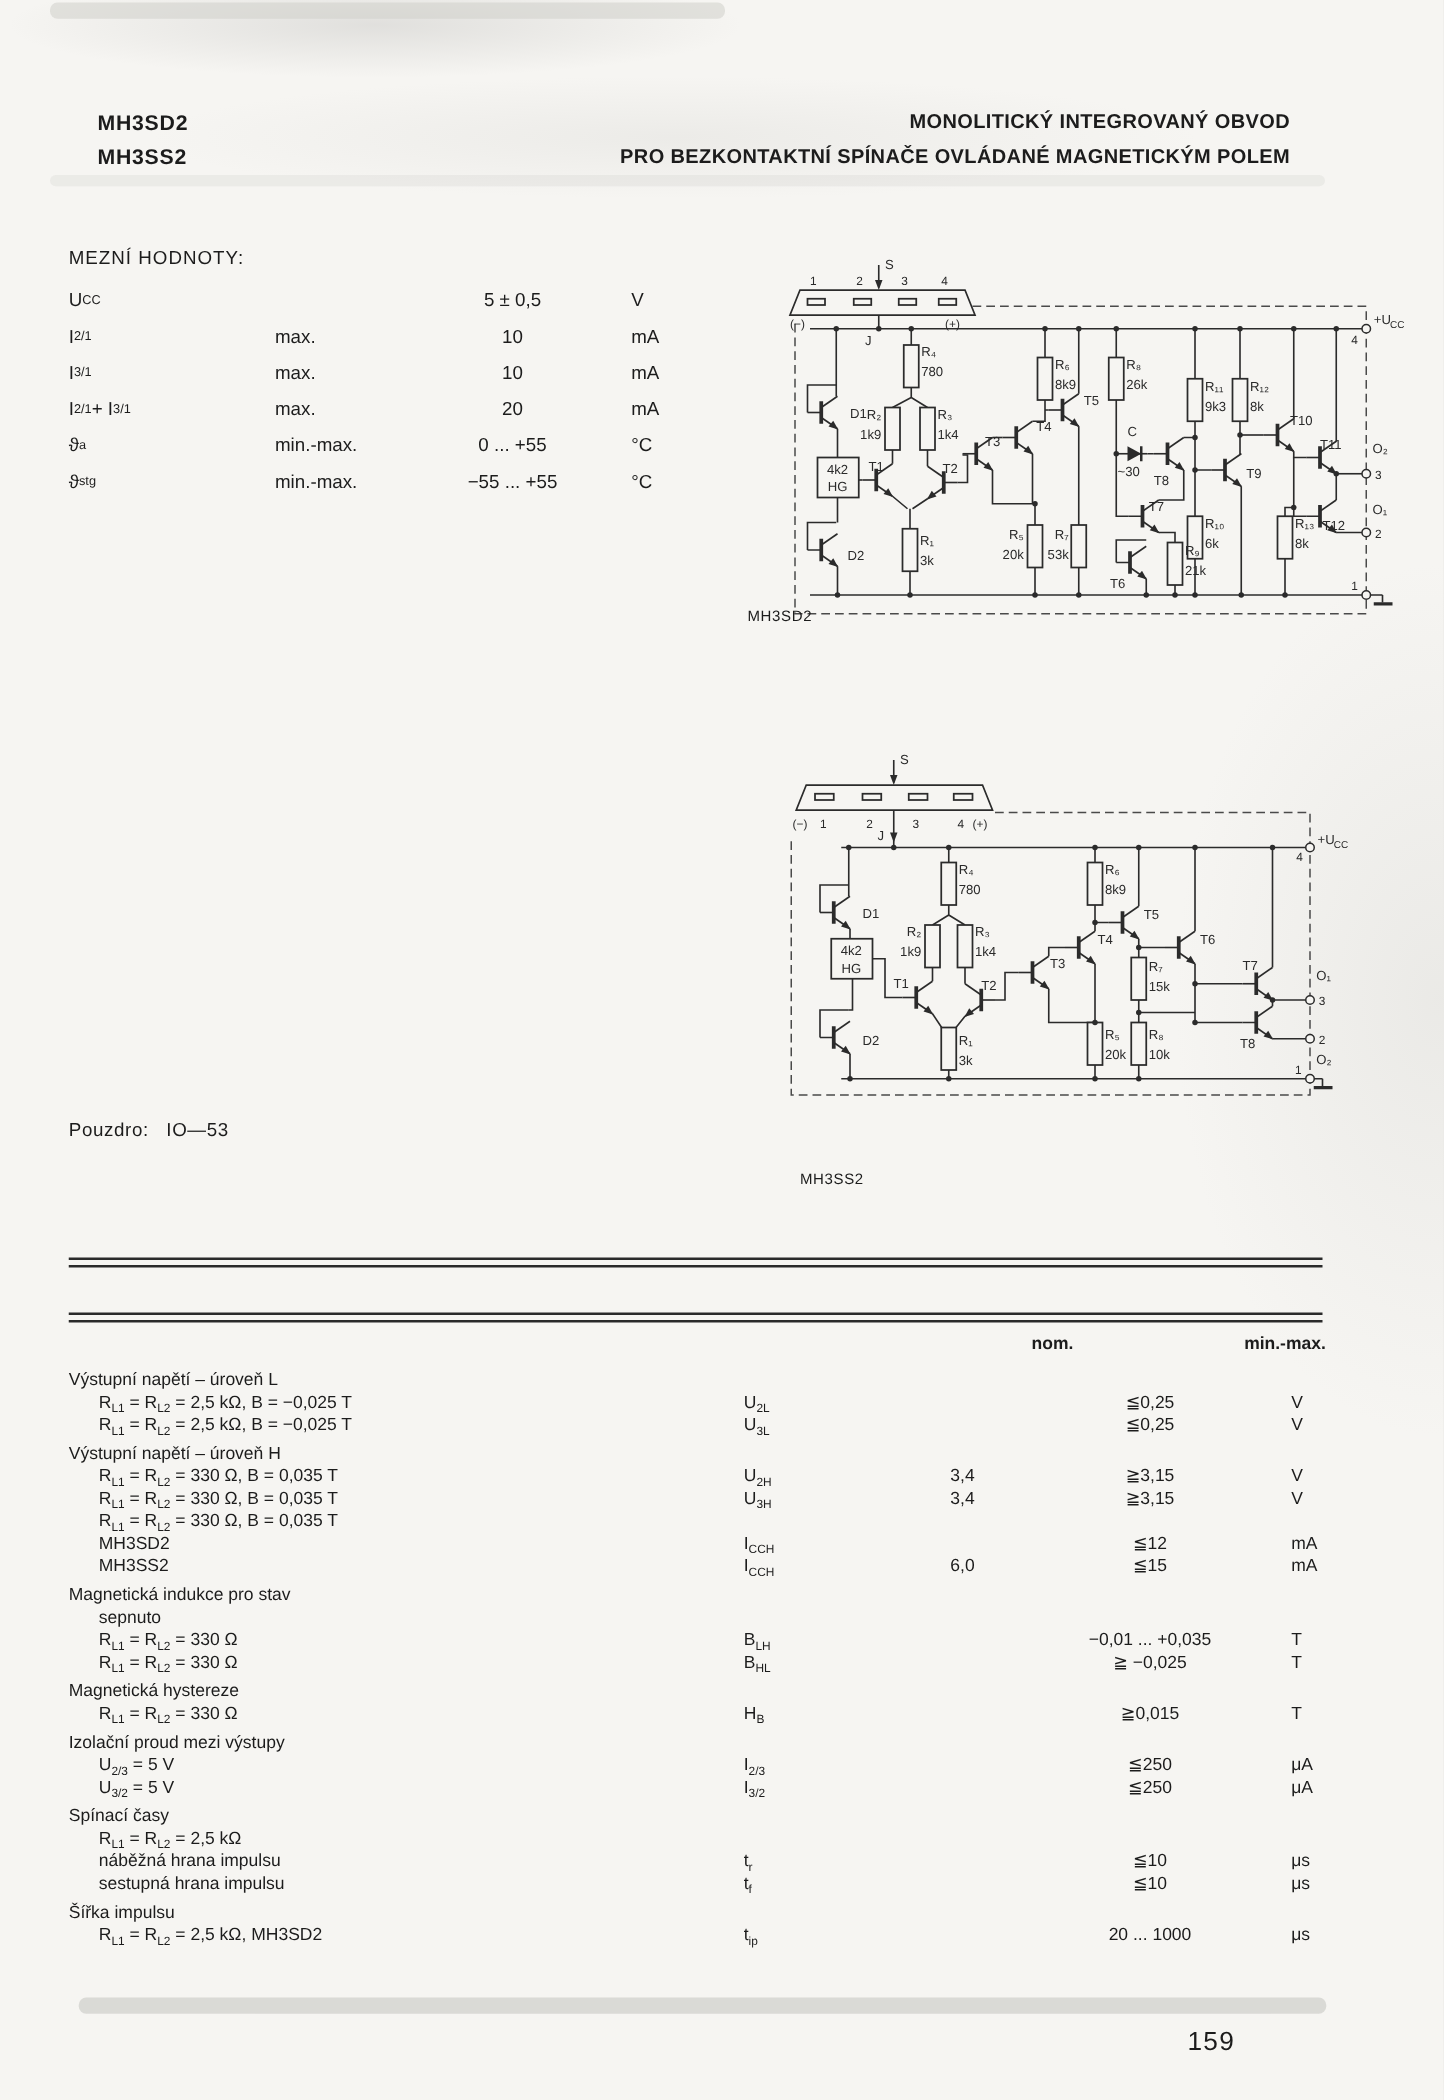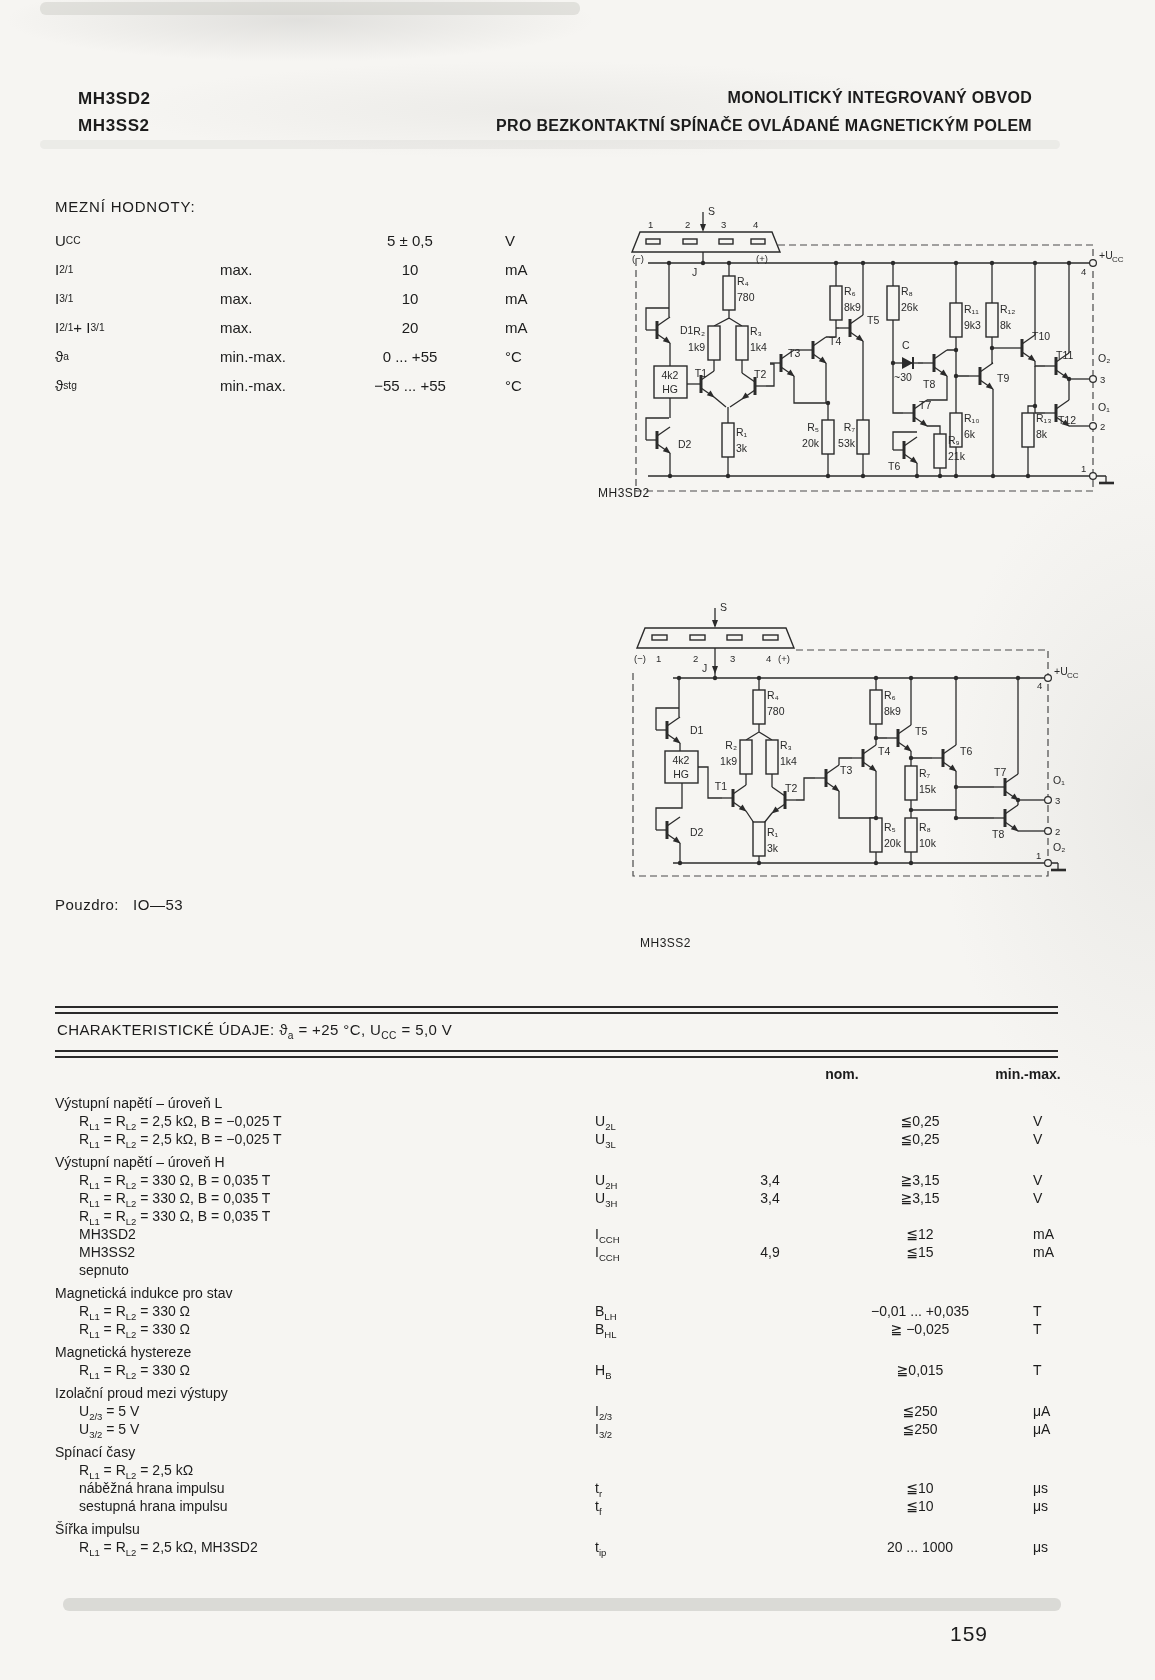--- a/index.html
+++ b/index.html
@@ -474,21 +474,20 @@
       <text class="sm" x="467" y="226">3</text>
       <text class="sm" x="467" y="257">2</text>
       <text x="465" y="273">O₂</text>
       <text class="sm" x="448" y="281">1</text>
     </g>
   </svg>
   <div class="abs cap" style="left:640px;top:936px">MH3SS2</div>
 
   <div class="rule" style="top:1006px"></div>
   <div class="rule" style="top:1012px"></div>
-  <div class="abs ct-h" style="left:57px;top:1021px"><span>CHARAKTERISTICKÉ ÚDAJE: ϑ</span><sub>a</sub><span> = +25 °C, U</span><sub>CC</sub><span> = 5,0 V</span></div>
   <div class="rule" style="top:1050px"></div>
   <div class="rule" style="top:1056px"></div>
 
   <div class="abs colhead" style="left:55px;top:1066px;width:1020px">
     <div></div>
       <div></div>
     <div>nom.</div>
     <div>min.-max.</div>
     <div></div>
   </div>
@@ -546,39 +545,39 @@
     <div class="crow">
         <div class="cl i"><span>MH3SD2</span></div>
         <div class="cs"><span>I</span><sub>CCH</sub></div>
         <div class="cn"></div>
         <div class="cm">≦12</div>
         <div class="cu">mA</div>
       </div>
     <div class="crow">
         <div class="cl i"><span>MH3SS2</span></div>
         <div class="cs"><span>I</span><sub>CCH</sub></div>
-        <div class="cn">4,9</div>
+        <div class="cn">6,0</div>
         <div class="cm">≦15</div>
         <div class="cu">mA</div>
       </div>
-    <div class="crow">
-        <div class="cl i"><span>sepnuto</span></div>
-        <div class="cs"></div>
-        <div class="cn"></div>
-        <div class="cm"></div>
-        <div class="cu"></div>
-      </div>
     <div class="crow g">
         <div class="cl"><span>Magnetická indukce pro stav</span></div>
         <div class="cs"></div>
         <div class="cn"></div>
         <div class="cm"></div>
         <div class="cu"></div>
       </div>
     <div class="crow">
+        <div class="cl i"><span>sepnuto</span></div>
+        <div class="cs"></div>
+        <div class="cn"></div>
+        <div class="cm"></div>
+        <div class="cu"></div>
+      </div>
+    <div class="crow">
         <div class="cl i"><span>R</span><sub>L1</sub><span> = R</span><sub>L2</sub><span> = 330 Ω</span></div>
         <div class="cs"><span>B</span><sub>LH</sub></div>
         <div class="cn"></div>
         <div class="cm">−0,01 ... +0,035</div>
         <div class="cu">T</div>
       </div>
     <div class="crow">
         <div class="cl i"><span>R</span><sub>L1</sub><span> = R</span><sub>L2</sub><span> = 330 Ω</span></div>
         <div class="cs"><span>B</span><sub>HL</sub></div>
         <div class="cn"></div>

